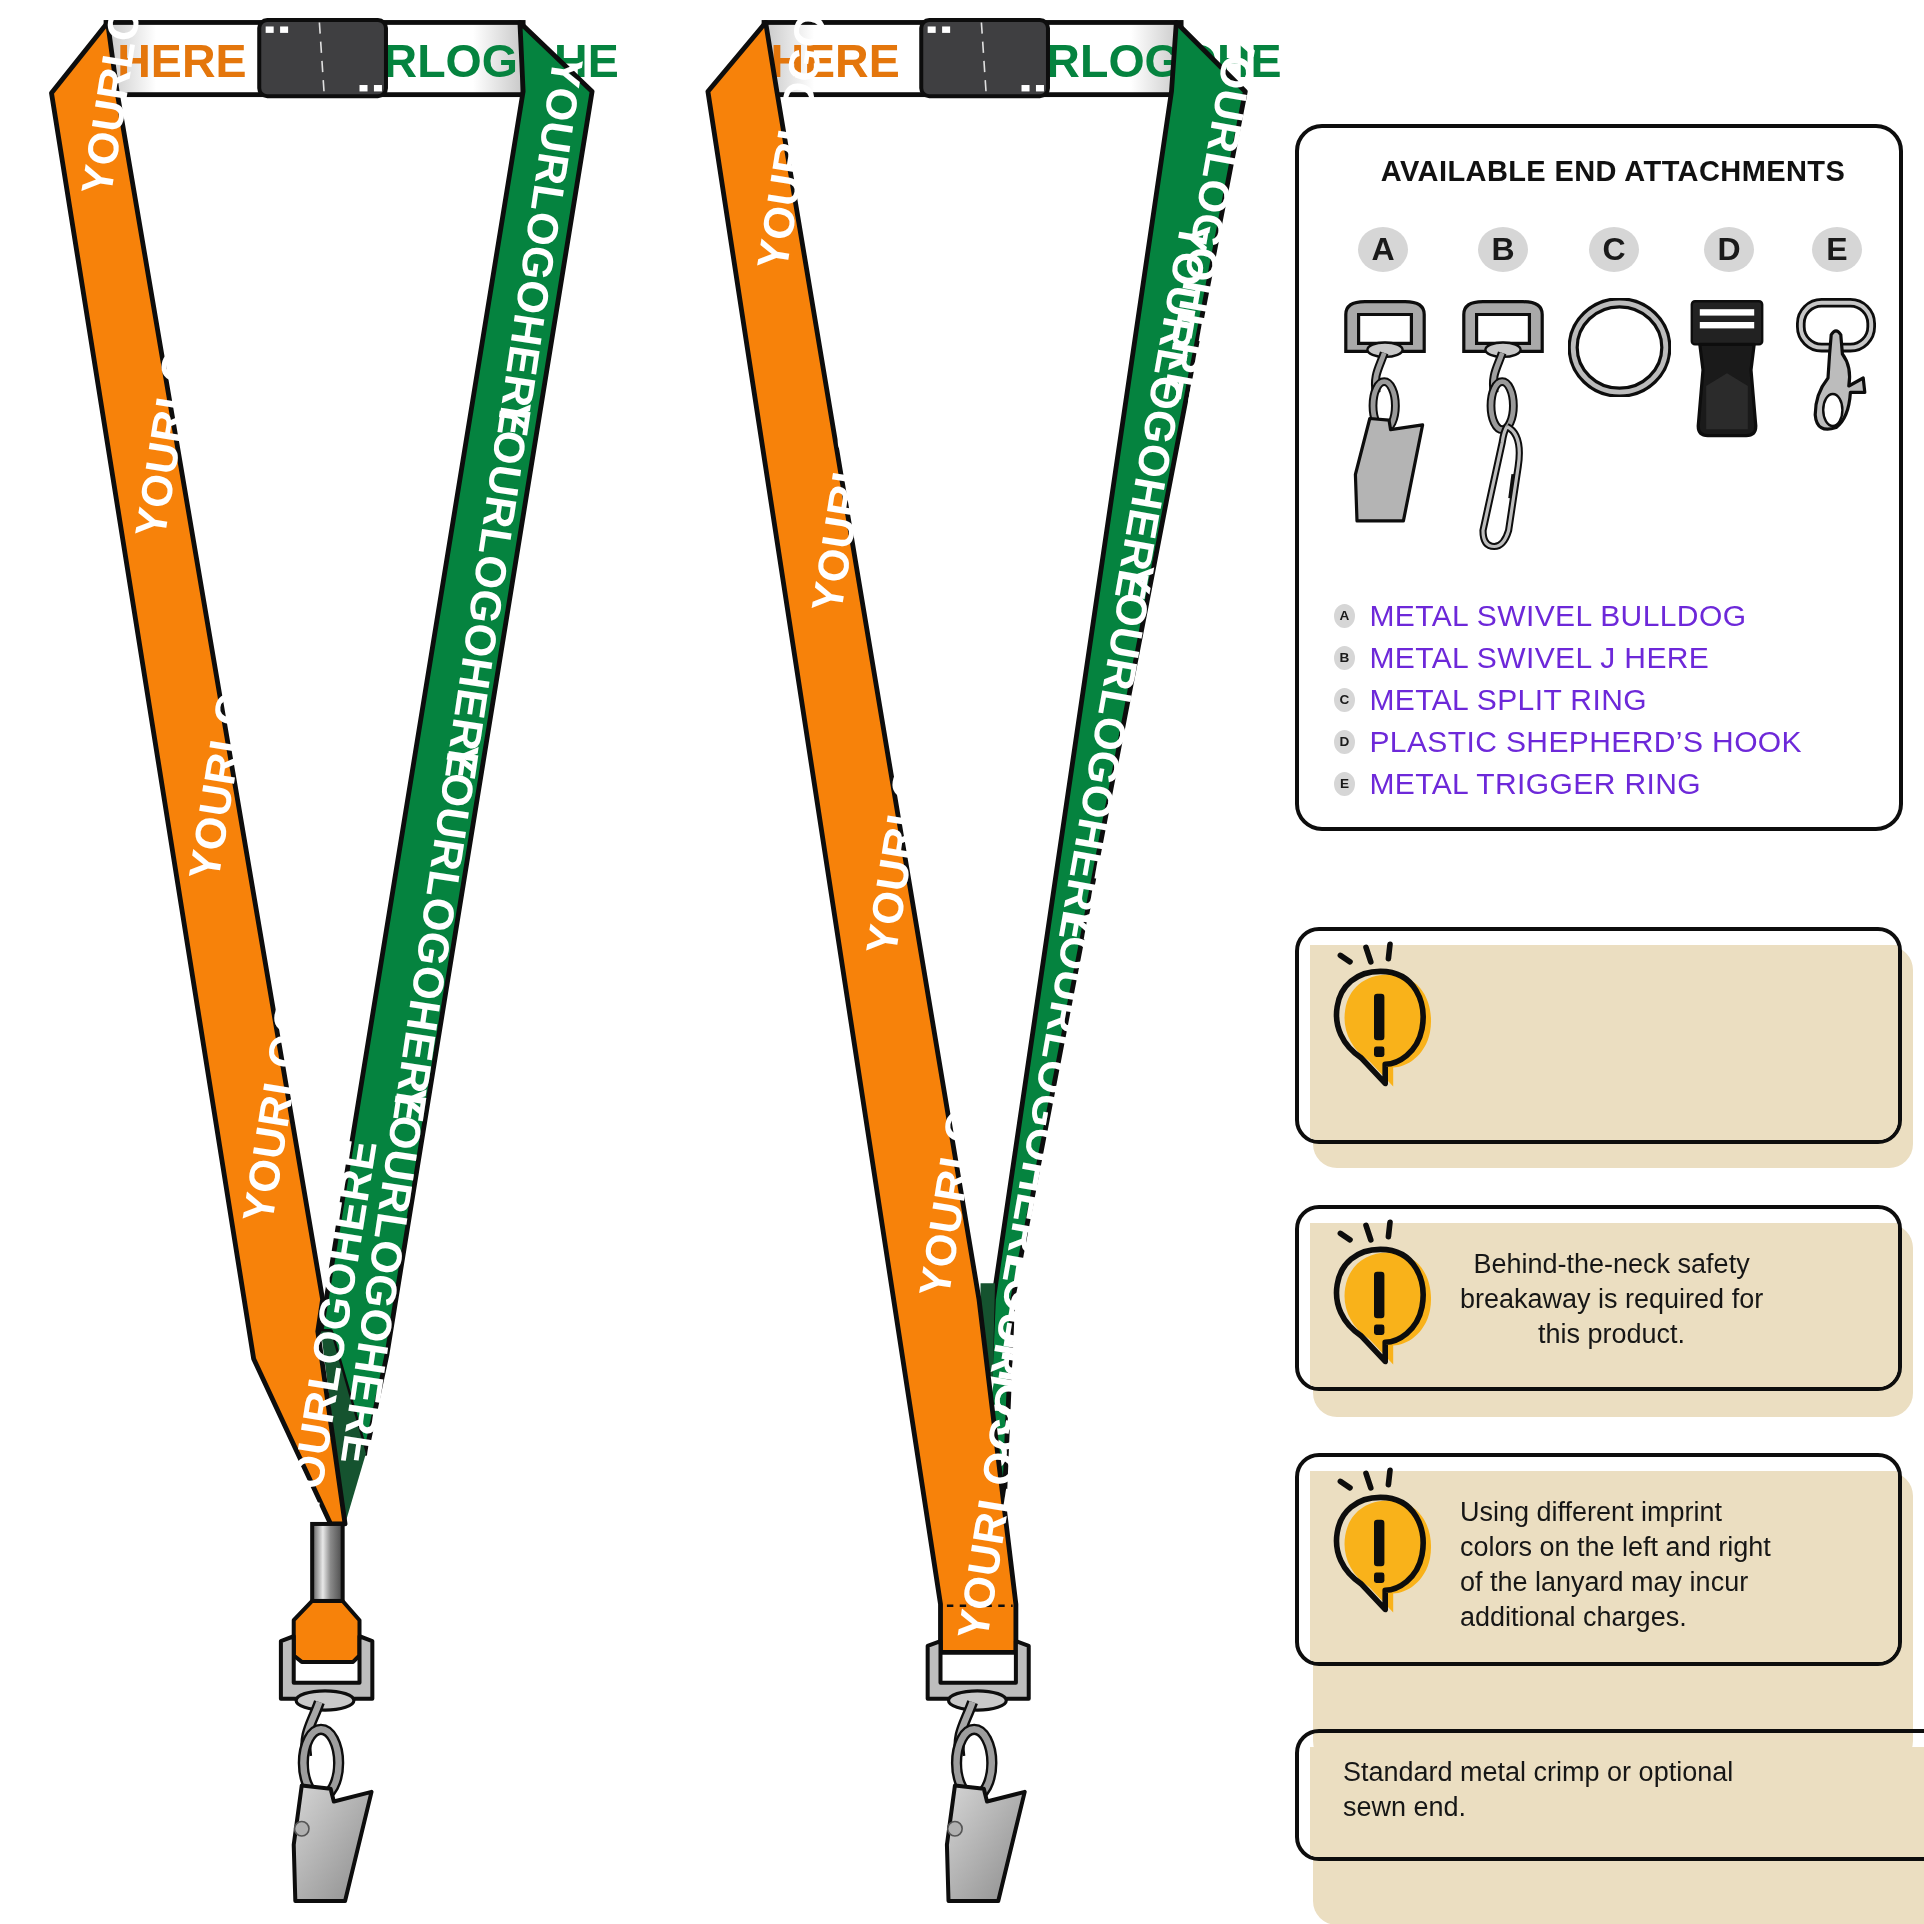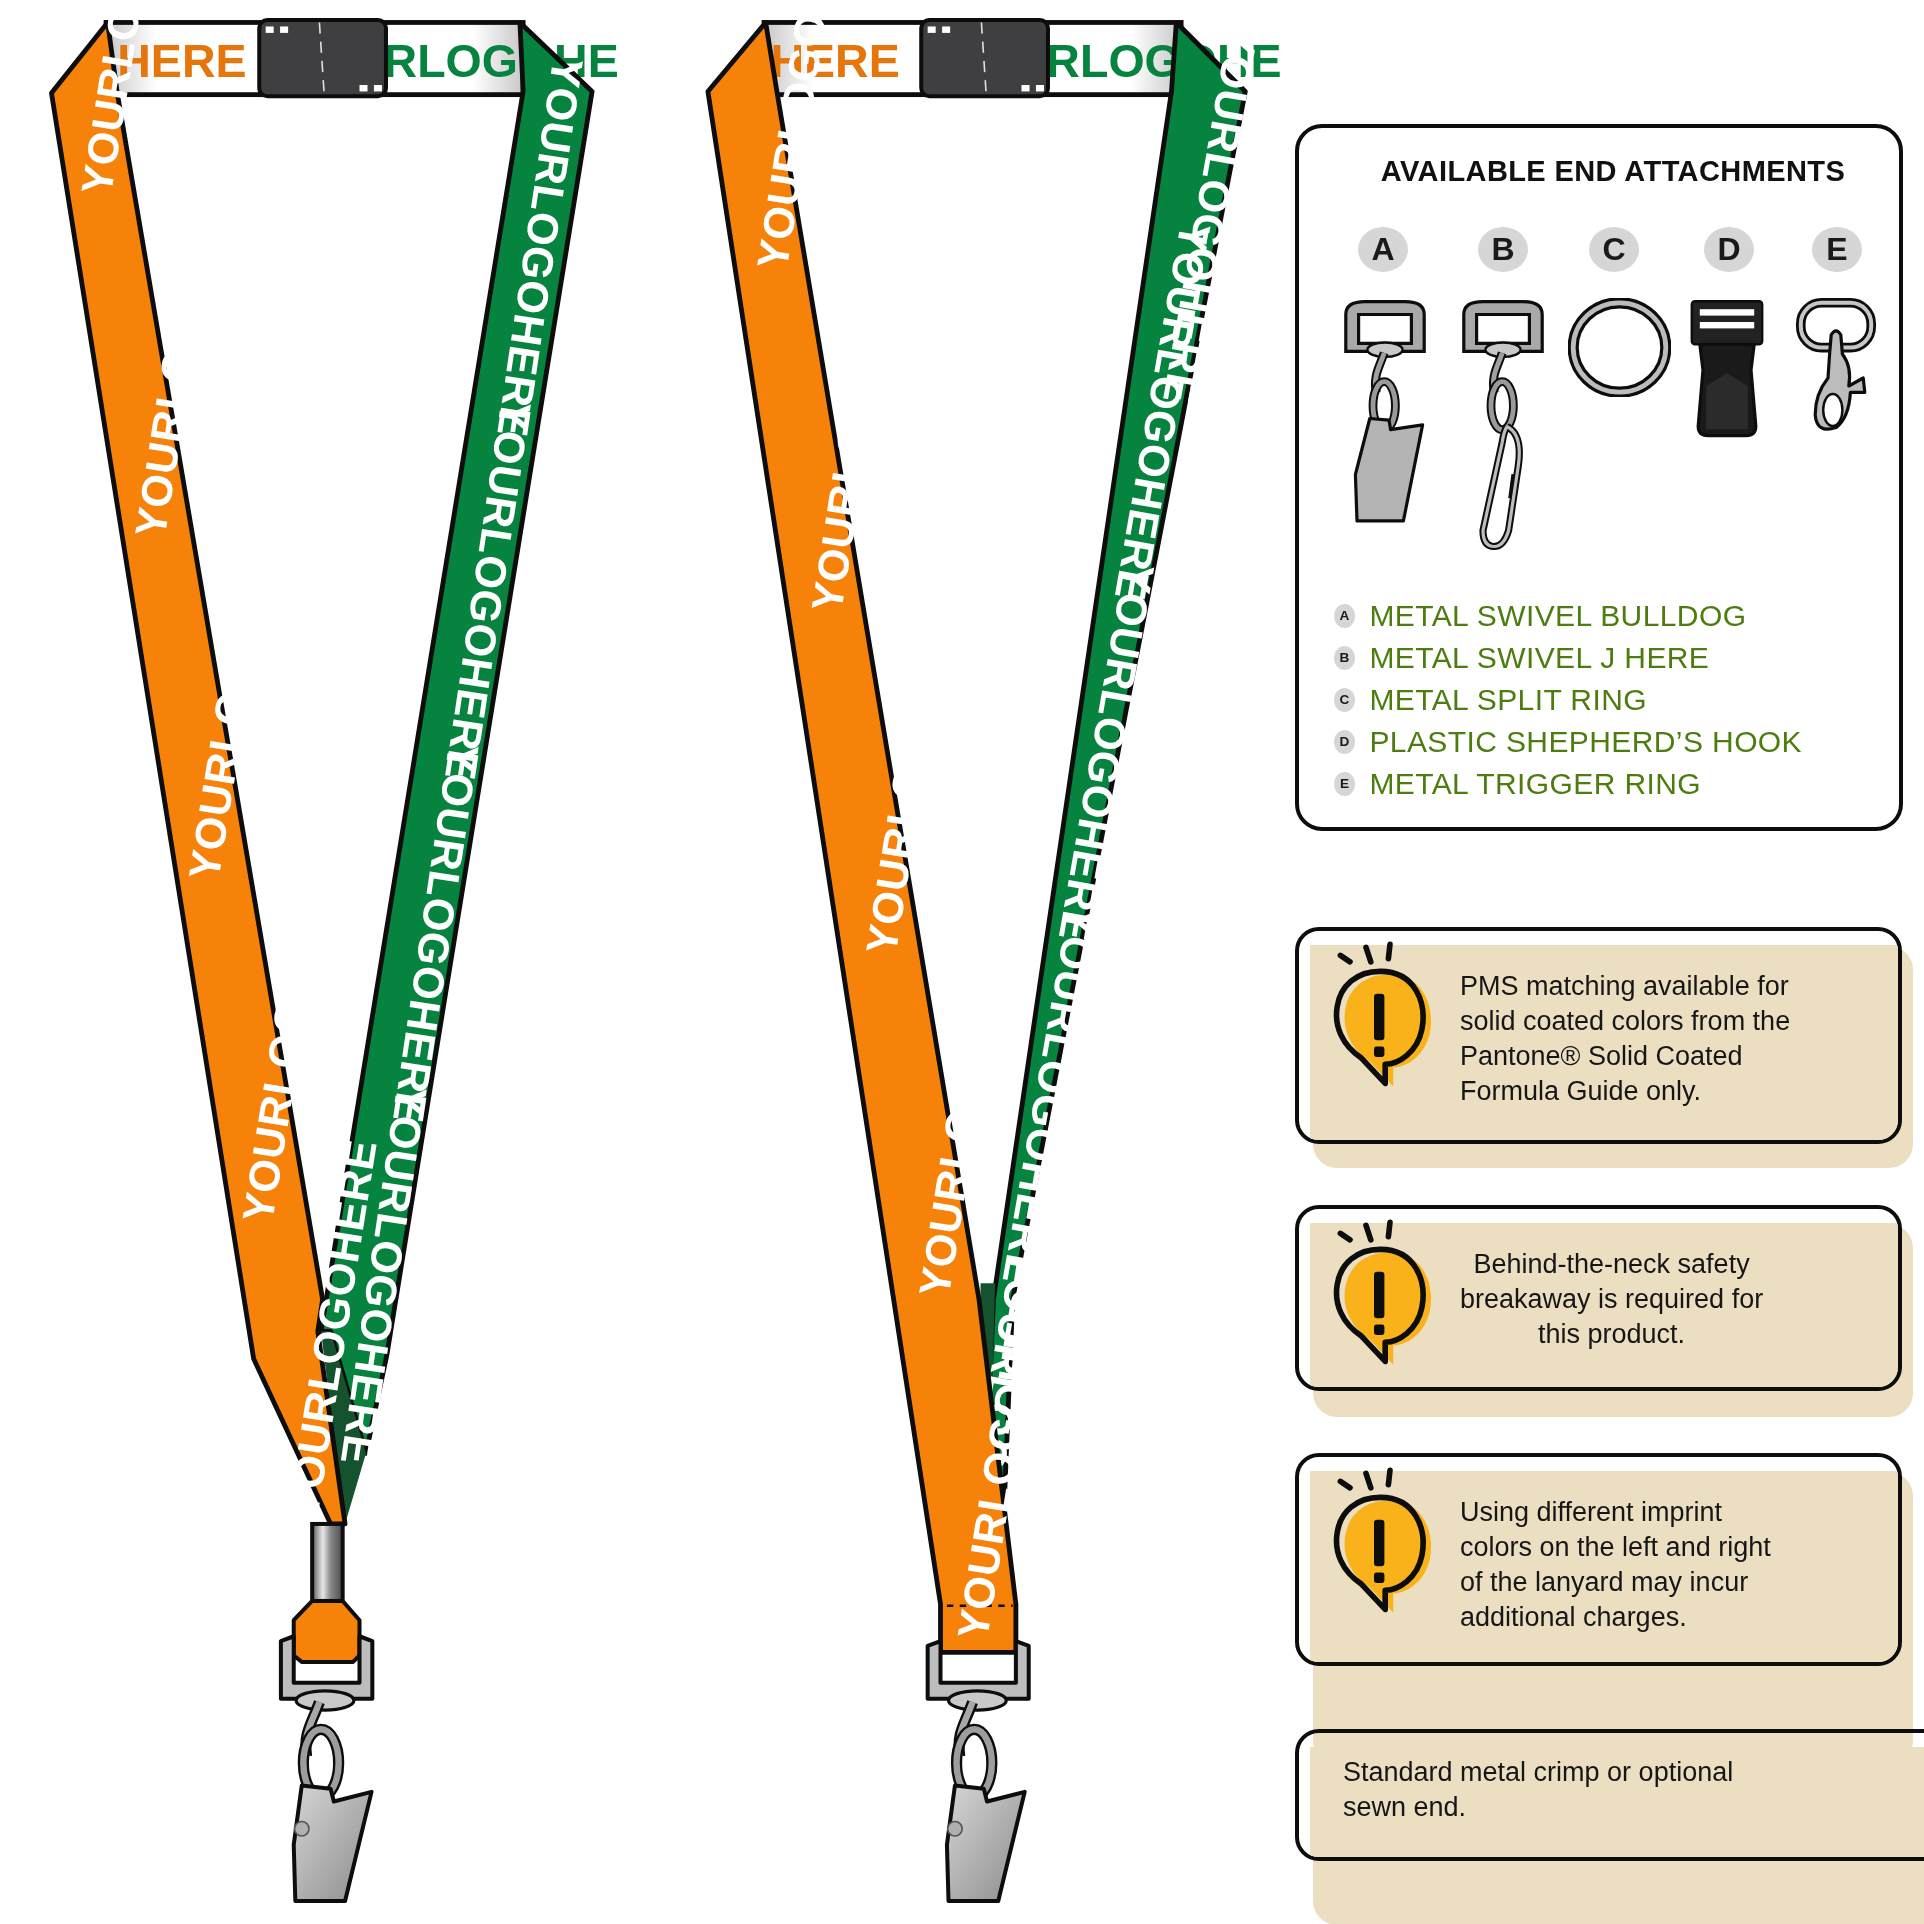--- a/index.html
+++ b/index.html
@@ -14,21 +14,21 @@
            border: 4.8px solid #0d0d0d; border-radius: 27px; background: #fff; box-sizing: border-box; }
   .panel-title { position: absolute; left: 0; right: 0; top: 27px; text-align: center;
                  font-size: 29px; font-weight: 700; letter-spacing: 0.4px; color: #111; margin-left: 28px; }
   .badge { position: absolute; width: 50px; height: 45px; border-radius: 50%; background: #d6d6d6;
            font-weight: 700; font-size: 32px; line-height: 45px; text-align: center; color: #1a1a1a; }
   .attach-svg { position: absolute; }
   .legend { position: absolute; left: 35px; top: 467px; }
   .legend-row { display: flex; align-items: center; height: 42px; }
   .legend-badge { width: 21px; height: 24px; border-radius: 50%; background: #d6d6d6; font-size: 13.6px;
                   font-weight: 700; text-align: center; line-height: 24px; margin-right: 14.4px; }
-  .legend-label { font-size: 30px; letter-spacing: 0.4px; color: #4d7c0f; text-align: center; }
+  .legend-label { font-size: 30px; letter-spacing: 0.4px; color: #6d28d9; text-align: center; }
   
   .note { position: absolute; left: 1295px; width: 618px; }
   .note-bg { position: absolute; left: 17.6px; top: 19px; right: 0; bottom: 0; background: #ebdec1; border-radius: 24px; }
   .note-box { position: absolute; left: 0; top: 0; right: 11.2px; border: 4.8px solid #0d0d0d; border-radius: 24px; box-sizing: border-box; overflow: hidden; }
   .note-box::before { content: ""; position: absolute; left: 11.2px; top: 14.4px; right: 0; bottom: 0; background: #ebdec1; }
   .note-text { position: absolute; font-size: 27px; line-height: 35px; color: #161616; }
   .note-icon { position: absolute; left: 22.5px; top: 14.4px; }
 </style>
 </head>
 <body>
@@ -240,26 +240,20 @@
 <div class="note" style="top:927px;height:241px;">
   <div class="note-bg"></div>
   <div class="note-box" style="height:217px;"></div>
   <svg class="note-icon" width="120" height="160" viewBox="0 0 150 200">
     <path d="M28,18 L40,26 M60,8 L66,26 M90,4 L88,22" stroke="#0d0d0d" stroke-width="7" stroke-linecap="round"></path>
     <path d="M82,38 C126,38 140,78 134,110 C128,140 104,154 88,154 L88,178 L58,146 C34,130 24,106 28,82 C32,56 52,38 82,38 Z" fill="#f9b21a" transform="translate(6,4)"></path>
     <path d="M78,38 C122,38 136,78 130,110 C124,140 100,154 84,154 L84,178 L54,146 C30,130 20,106 24,82 C28,56 48,38 78,38 Z" fill="none" stroke="#0d0d0d" stroke-width="7" stroke-linejoin="round"></path>
     <rect x="70" y="66" width="13" height="58" rx="4" fill="#0d0d0d"></rect>
     <rect x="70" y="132" width="13" height="13" rx="3" fill="#0d0d0d"></rect>
   </svg>
-  <div class="note-text" style="left:165px;top:42px;">
-    <div>PMS matching available for</div>
-    <div>solid coated colors from the</div>
-    <div>Pantone® Solid Coated</div>
-    <div>Formula Guide only.</div>
-  </div>
 </div>
 
 <div class="note" style="top:1205px;height:212px;text-align:center;">
   <div class="note-bg"></div>
   <div class="note-box" style="height:186px;"></div>
   <svg class="note-icon" width="120" height="160" viewBox="0 0 150 200">
     <path d="M28,18 L40,26 M60,8 L66,26 M90,4 L88,22" stroke="#0d0d0d" stroke-width="7" stroke-linecap="round"></path>
     <path d="M82,38 C126,38 140,78 134,110 C128,140 104,154 88,154 L88,178 L58,146 C34,130 24,106 28,82 C32,56 52,38 82,38 Z" fill="#f9b21a" transform="translate(6,4)"></path>
     <path d="M78,38 C122,38 136,78 130,110 C124,140 100,154 84,154 L84,178 L54,146 C30,130 20,106 24,82 C28,56 48,38 78,38 Z" fill="none" stroke="#0d0d0d" stroke-width="7" stroke-linejoin="round"></path>
     <rect x="70" y="66" width="13" height="58" rx="4" fill="#0d0d0d"></rect>

